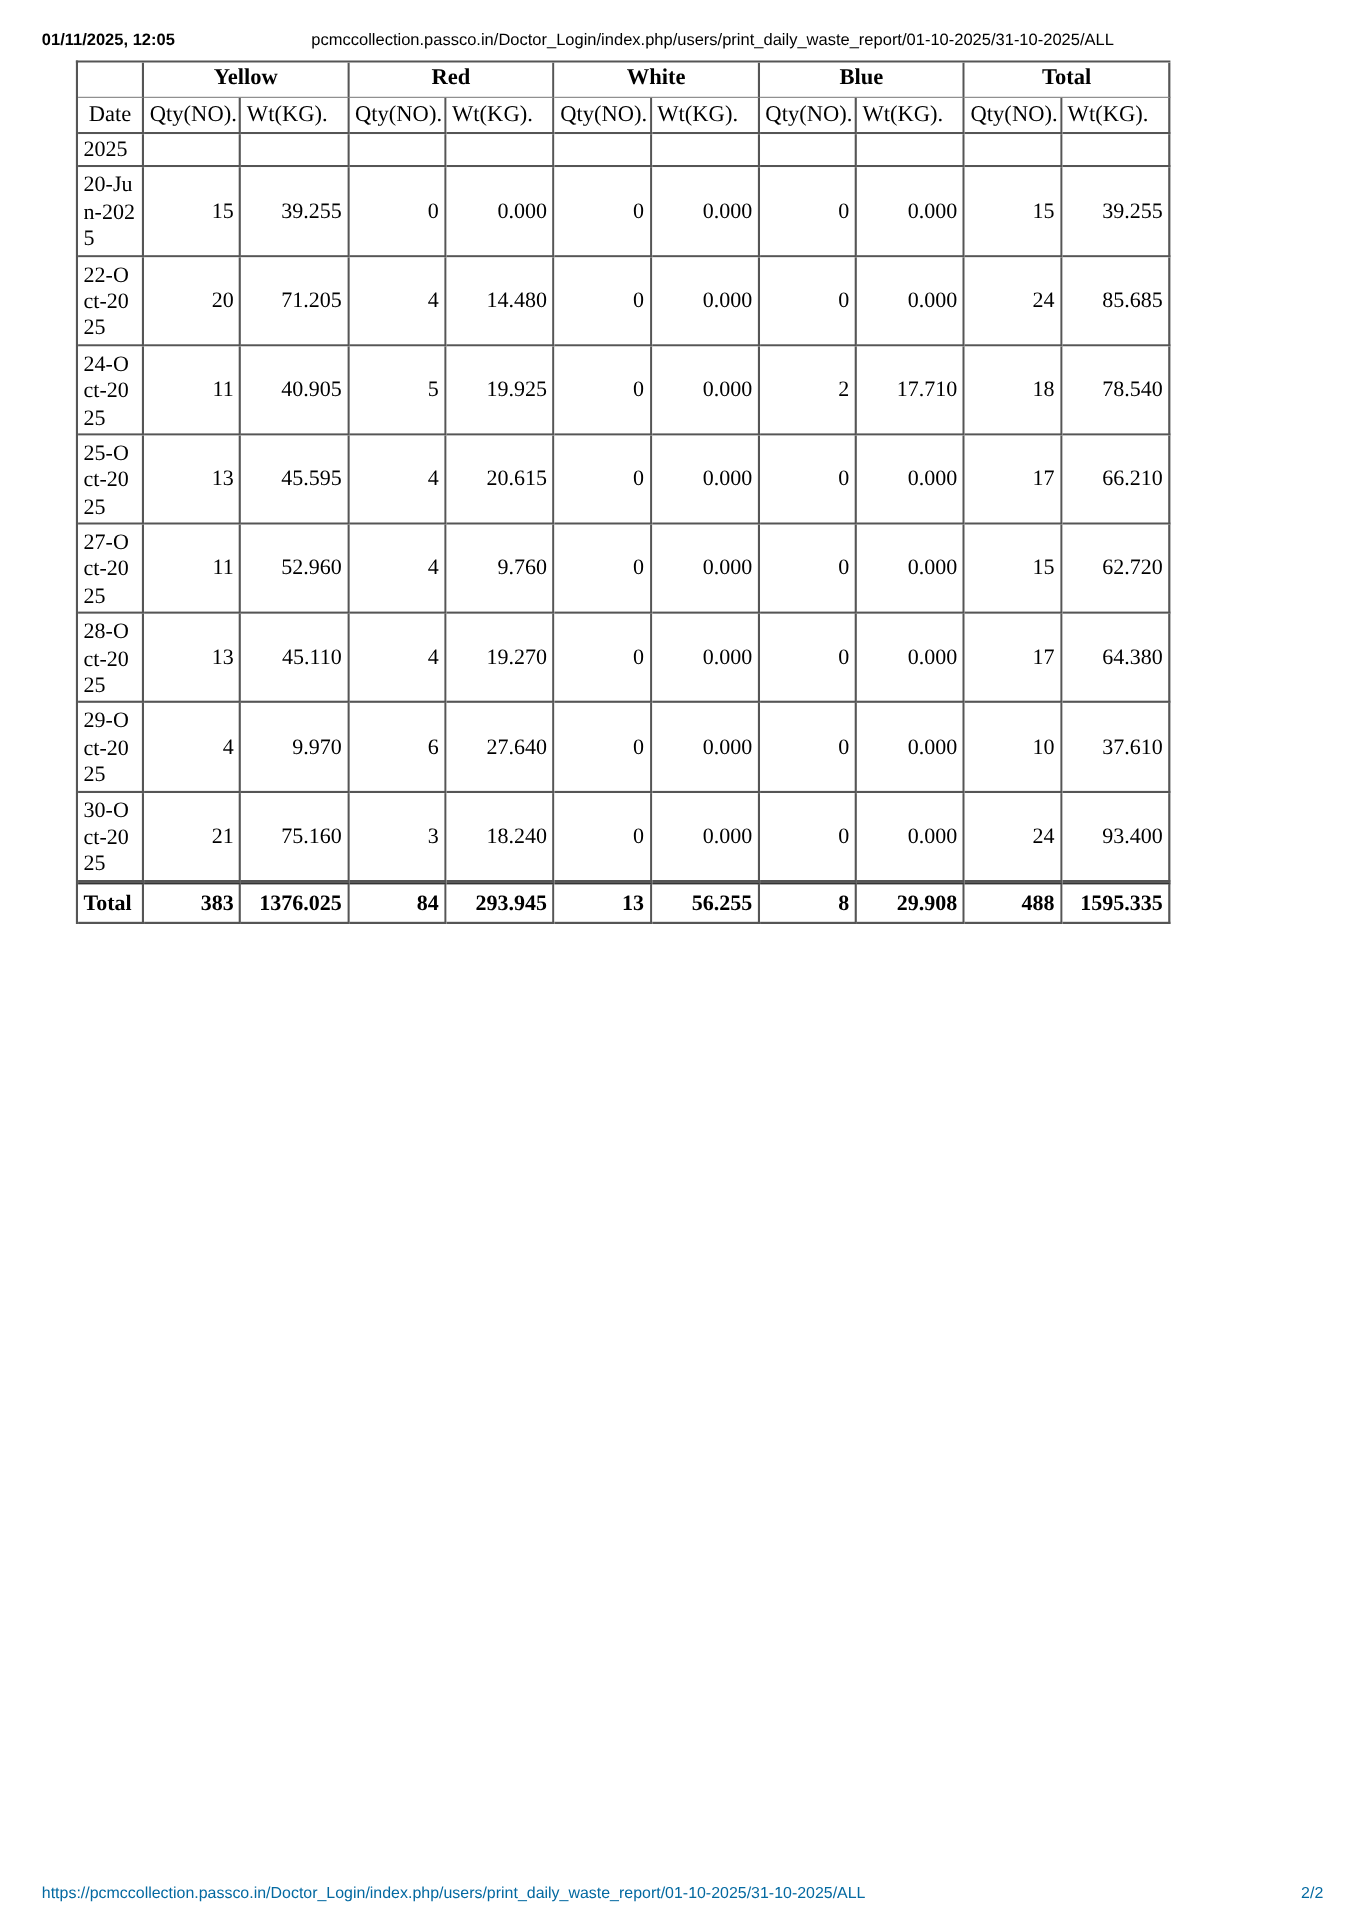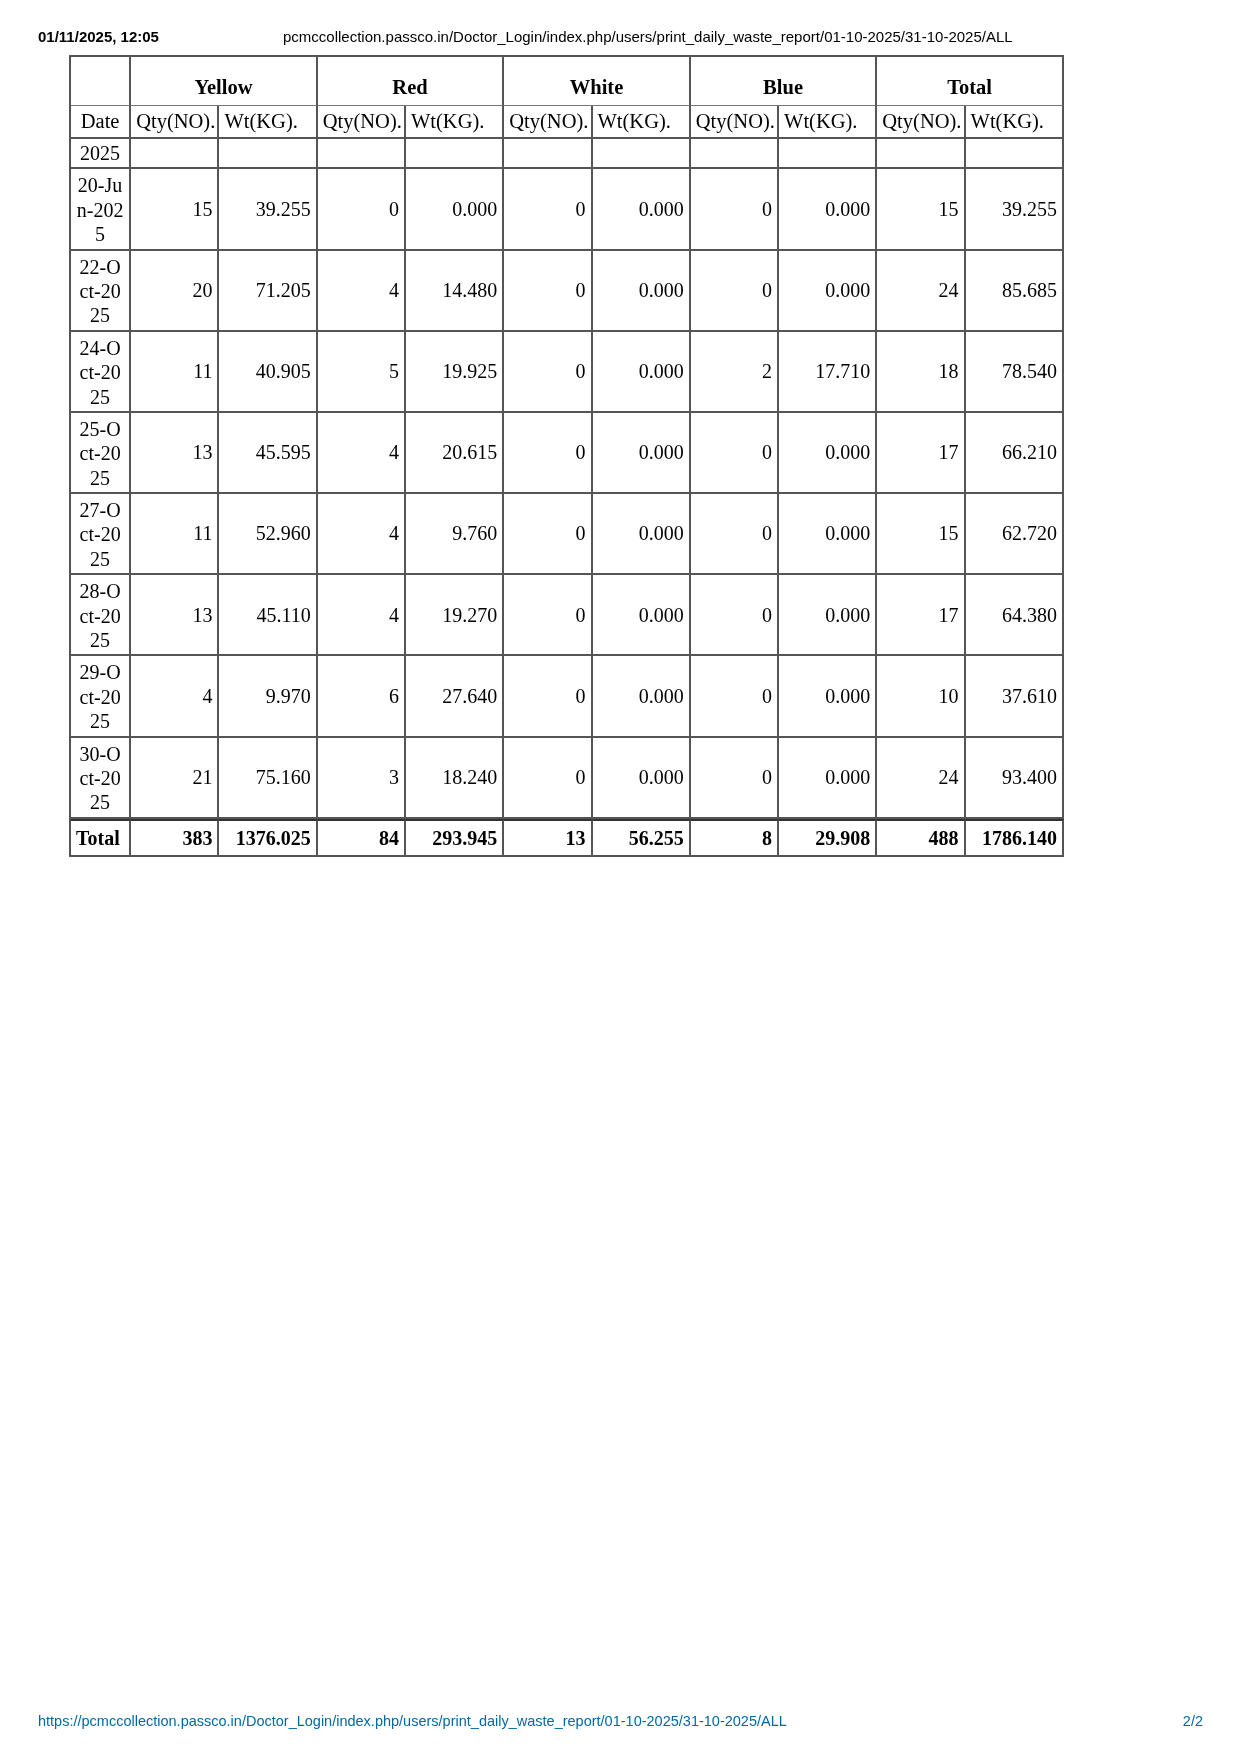--- a/index.html
+++ b/index.html
@@ -87,21 +87,21 @@
     padding: 2px 5px;
     vertical-align: top;
     line-height: 1.22;
     background: #fff;
   }
   
   table.report thead tr.group-row th {
     text-align: center;
     font-weight: bold;
     font-size: 20.5px;
-    padding-top: 18px;
+    padding-top: 1px;
     padding-bottom: 5px;
     border-bottom: 1px solid #777;
   }
   table.report thead tr.group-row th.blank-corner {
     border-bottom: 1px solid #777;
   }
   
   table.report thead tr.sub-row th {
     text-align: left;
     font-weight: normal;
@@ -109,21 +109,21 @@
     padding-top: 3px;
     padding-bottom: 3px;
     white-space: nowrap;
   }
   table.report thead tr.sub-row th.date-head {
     text-align: center;
   }
 
   
   td.date-cell {
-    text-align: center;
+    text-align: left;
     word-break: break-all;
     font-size: 20px;
   }
   td.num-cell {
     text-align: right;
     font-size: 20px;
   }
   tr.spill-row td {
     height: 24px;
   }
@@ -319,21 +319,21 @@
           <td class="date-cell">Total</td>
           <td class="num-cell">383</td>
           <td class="num-cell">1376.025</td>
           <td class="num-cell">84</td>
           <td class="num-cell">293.945</td>
           <td class="num-cell">13</td>
           <td class="num-cell">56.255</td>
           <td class="num-cell">8</td>
           <td class="num-cell">29.908</td>
           <td class="num-cell">488</td>
-          <td class="num-cell">1786.140</td>
+          <td class="num-cell">1595.335</td>
         </tr>
       </tbody>
   </table>
 </div>
 
 <div class="print-footer">
   <span class="pf-url">https://pcmccollection.passco.in/Doctor_Login/index.php/users/print_daily_waste_report/01-10-2025/31-10-2025/ALL</span>
   <span class="pf-page">2/2</span>
 </div>
 

